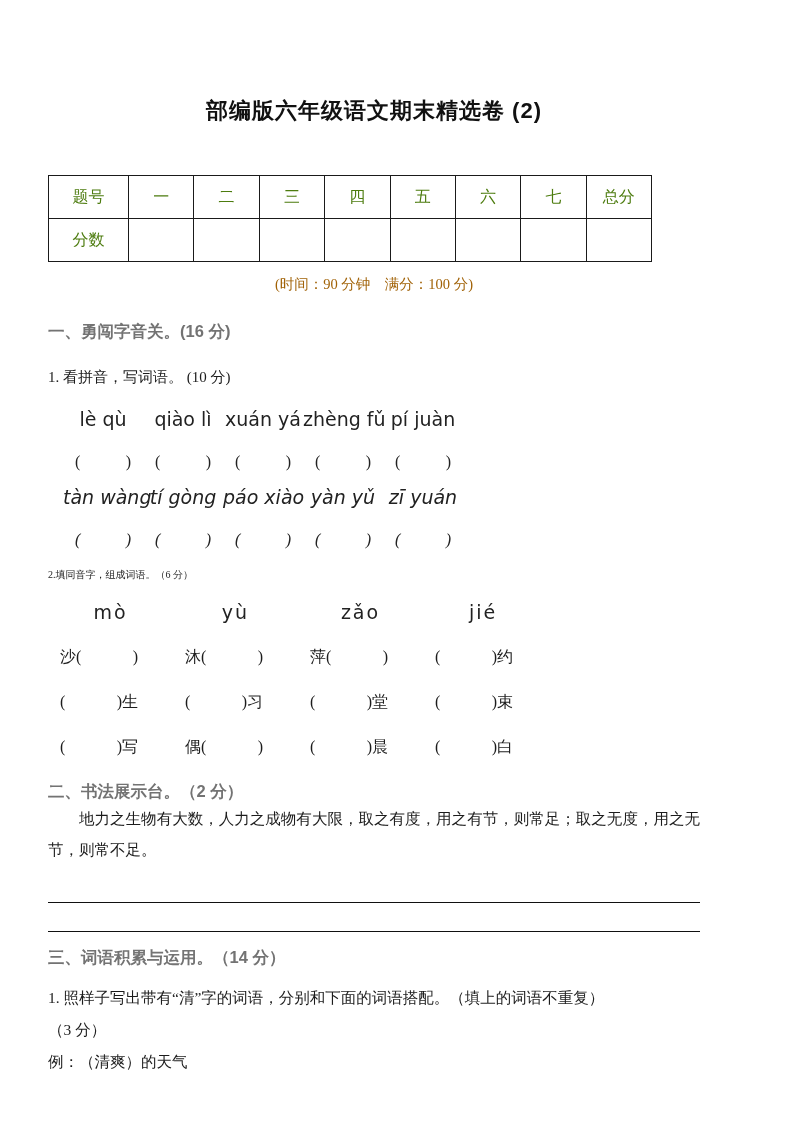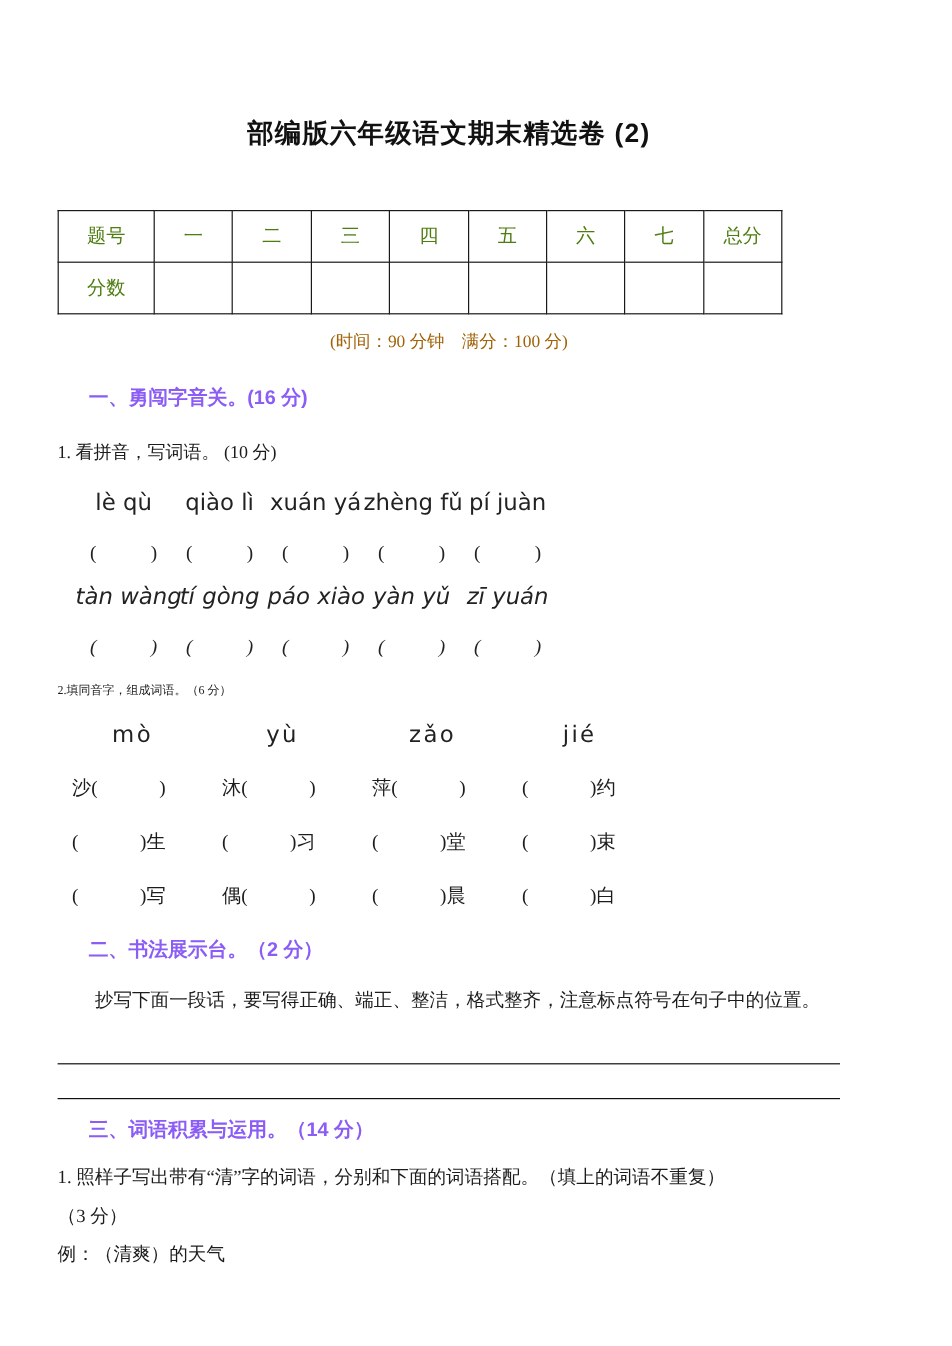--- a/index.html
+++ b/index.html
@@ -45,22 +45,21 @@
     text-align: center;
     font-size: 14.5px;
     color: #a16207;
     white-space: pre;
   }
   
   .sec-heading {
     font-family: "Liberation Sans", sans-serif;
     font-weight: 700;
     font-size: 16.5px;
-    color: #8b5cf6;
-    margin-left: 26px;
+    color: #737373;
   }
   .h-s1 { margin-top: 27px; }
   .h-s2 { margin-top: 23px; }
   .h-s3 { margin-top: 15px; }
   .q-label {
     font-size: 15px;
     margin-top: 25px;
   }
   
   .py-row {
@@ -349,21 +348,21 @@
           <span class="blank2">
             <span>(</span>
             <span>)</span>
           </span>
           <span>白</span>
         </div>
     </div>
   </div>
 
   <div class="sec-heading h-s2">二、书法展示台。（2 分）</div>
-  <div class="para">抄写下面一段话，要写得正确、端正、整洁，格式整齐，注意标点符号在句子中的位置。</div>
+  <div class="para tight">地力之生物有大数，人力之成物有大限，取之有度，用之有节，则常足；取之无度，用之无节，则常不足。</div>
 
   <div class="write-lines">
     <div class="write-line"></div>
     <div class="write-line"></div>
   </div>
 
   <div class="sec-heading h-s3">三、词语积累与运用。（14 分）</div>
   <div class="s3-line s3-first">1. 照样子写出带有“清”字的词语，分别和下面的词语搭配。（填上的词语不重复）</div>
   <div class="s3-line">（3 分）</div>
   <div class="s3-line">例：（清爽）的天气</div>

